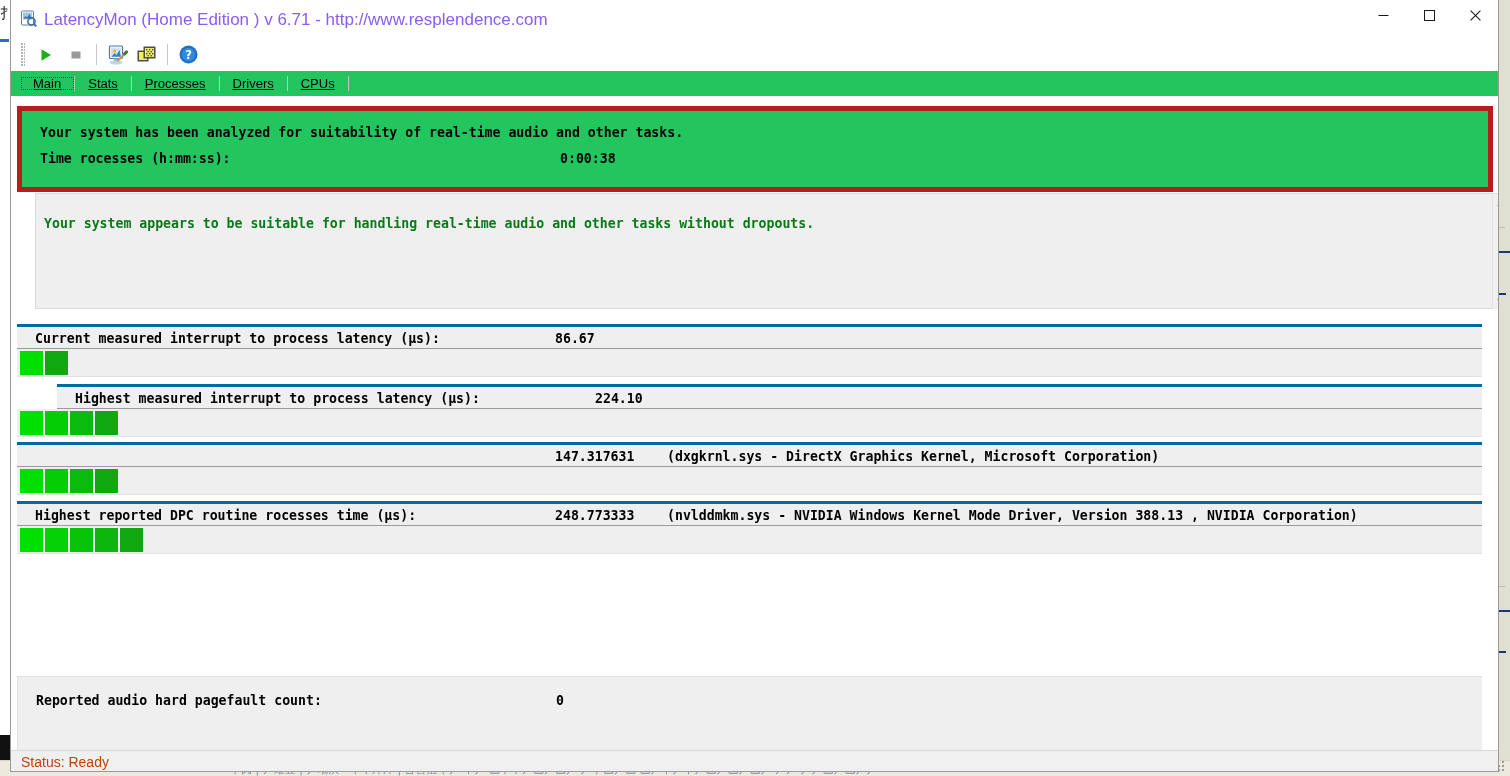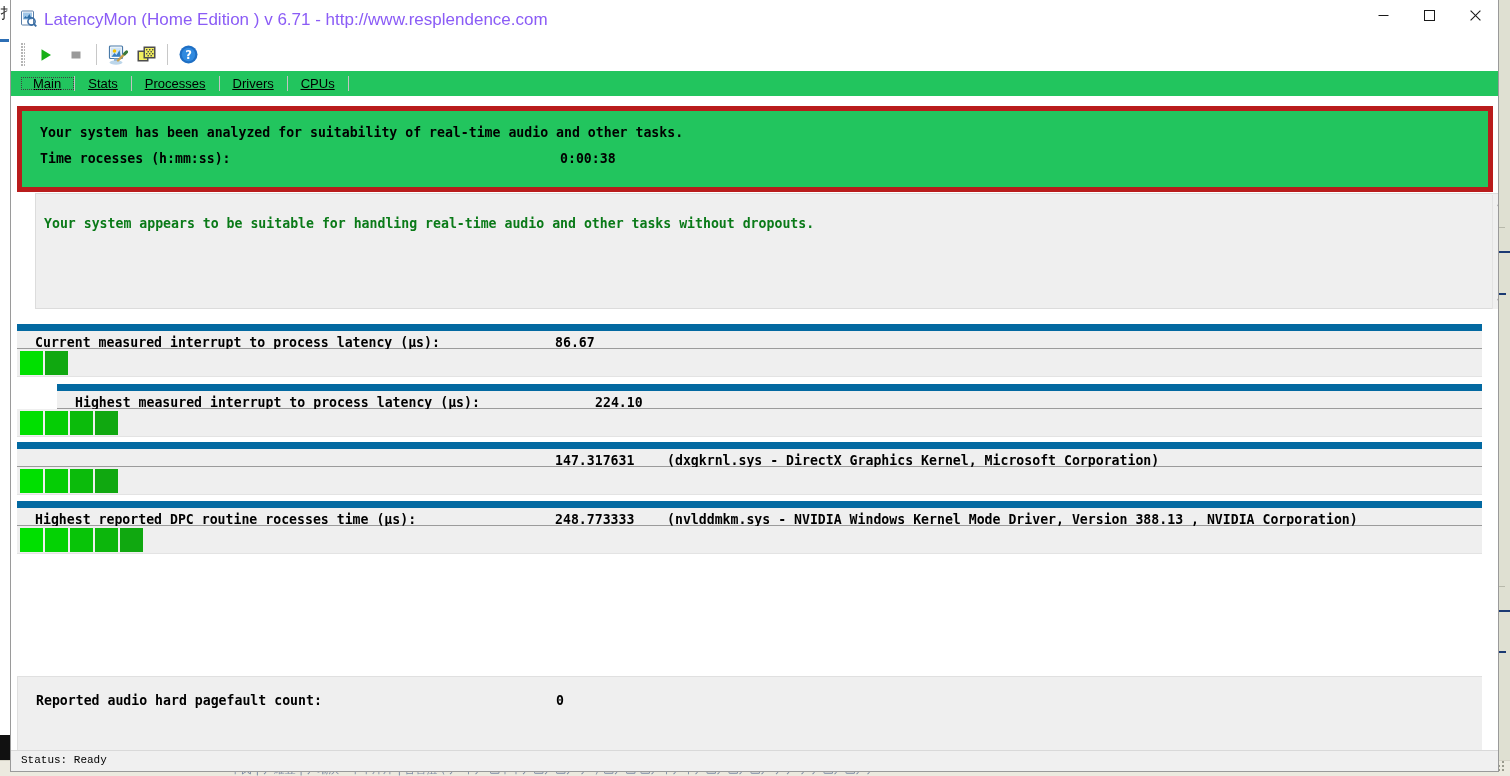--- a/index.html
+++ b/index.html
@@ -284,21 +284,21 @@
   .sb-arrow.up { top: 0; }
   .sb-arrow.down { bottom: 0; }
 
   
   .metric-row {
     position: absolute;
     left: 6px;
     width: 1476px;
     background: #efefef;
     height: 25px;
-    border-top: 7px solid #0369a1;
+    border-top: 3px solid #0369a1;
     border-bottom: 1px solid #9b9b9b;
     box-sizing: border-box;
   }
   .metric-label {
     position: absolute;
     left: 18px; top: 4px;
   }
   .metric-value {
     position: absolute;
     left: 538px; top: 4px;
@@ -356,23 +356,23 @@
     left: 0px; bottom: 0px;
     width: 1487px;
     height: 21px;
     background: #f0f0f0;
     border-top: 1px solid #d9d9d9;
     box-sizing: border-box;
   }
   #status-text {
     position: absolute;
     left: 10px; top: 3px;
-    font-size: 11px;
-    color: #000000;
-    font-family: Liberation Mono, monospace;
+    font-size: 14px;
+    color: #c2410c;
+    font-family: Liberation Sans, sans-serif;
   }
 </style>
 </head>
 <body>
 
 <div id="bg-layer">
   <div id="bg-left-strip">
     <div id="bg-left-glyph">扌</div>
     <div id="bg-left-blue"></div>
     <div id="bg-left-black"></div>

